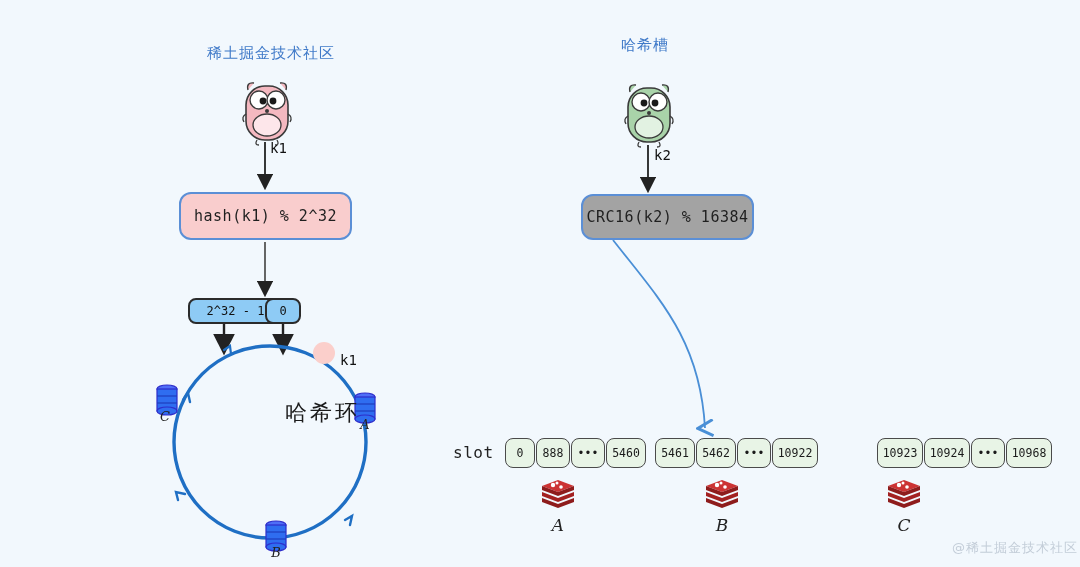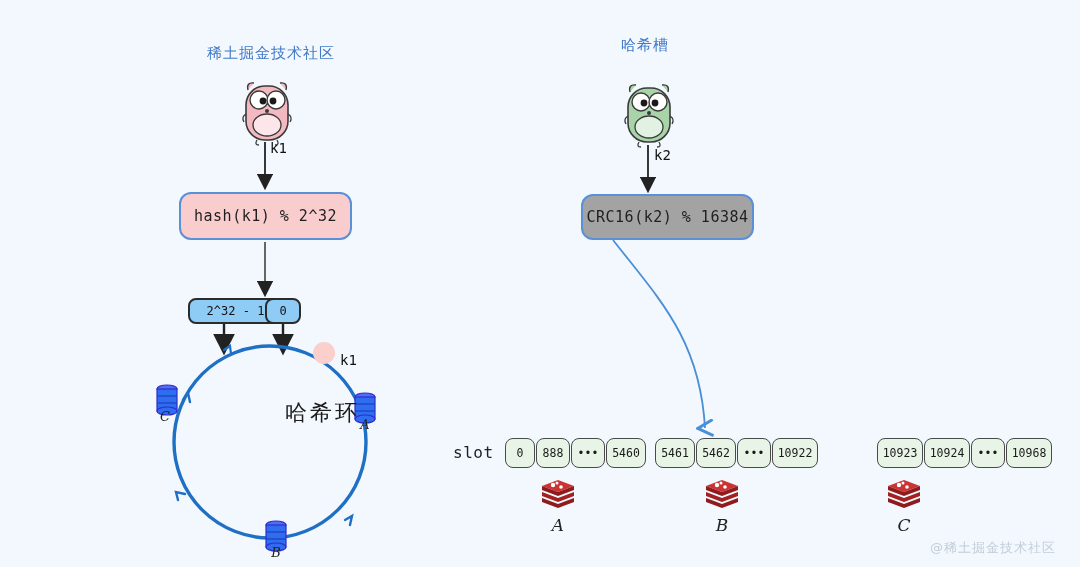--- a/index.html
+++ b/index.html
@@ -261,15 +261,15 @@
     <div class="slot-cell" style="width:46px;">10923</div>
     <div class="slot-cell" style="width:46px;">10924</div>
     <div class="slot-cell" style="width:34px;">•••</div>
     <div class="slot-cell" style="width:46px;">10968</div>
   </div>
 
   <div class="abs node-letter big" style="left:545px;top:515px;width:26px;">A</div>
   <div class="abs node-letter big" style="left:709px;top:515px;width:26px;">B</div>
   <div class="abs node-letter big" style="left:891px;top:515px;width:26px;">C</div>
 
-  <div class="abs watermark" style="left:930px;top:539px;">@稀土掘金技术社区</div>
+  <div class="abs watermark" style="left:952px;top:539px;">@稀土掘金技术社区</div>
 
 </div>
 
 </body></html>

